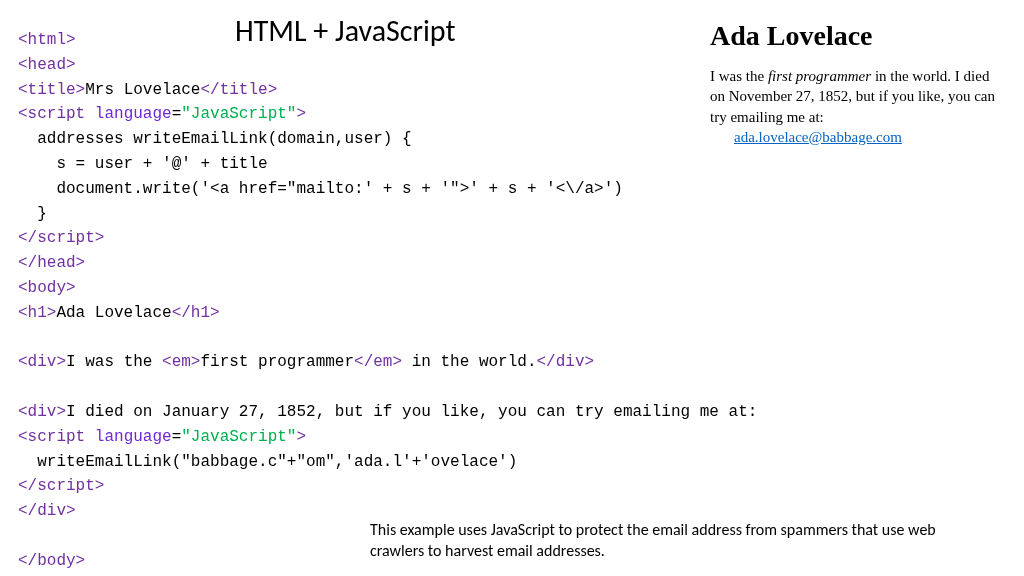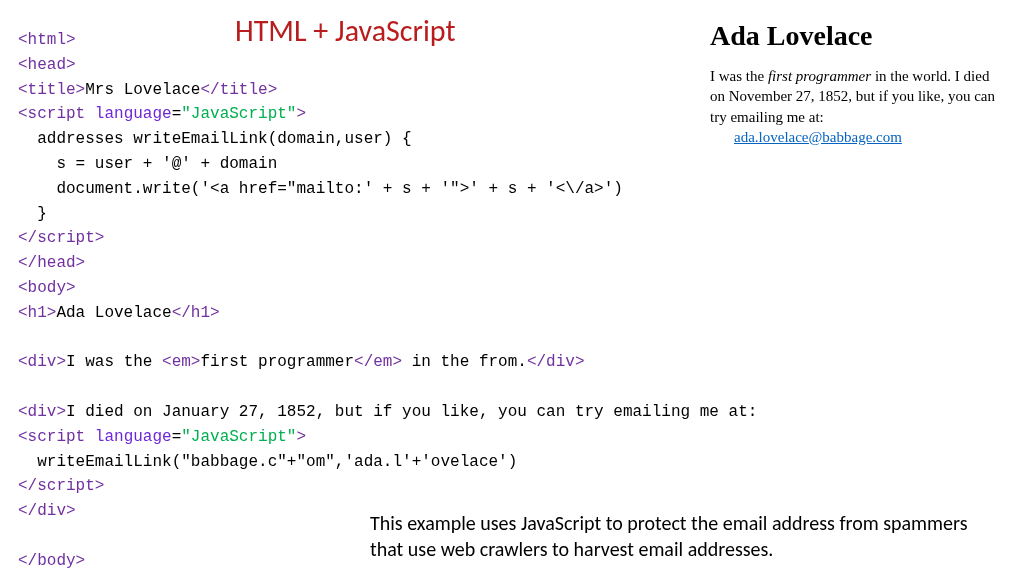--- a/index.html
+++ b/index.html
@@ -10,21 +10,21 @@
     font-family: Calibri, Arial, sans-serif;
     background: white;
     position: relative;
     overflow: hidden;
   }
   .slide-title {
     position: absolute;
     top: 12px;
     left: 235px;
     font-size: 30px;
-    color: #b91c1c;
+    color: #000000;
   }
   .code-block {
     position: absolute;
     top: 28px;
     left: 18px;
     font-family: Consolas, "Courier New", monospace;
     font-size: 16px;
     line-height: 1.55;
     white-space: pre;
     color: #000;
@@ -54,44 +54,44 @@
   .rendered a {
     color: #0563c1;
     text-decoration: underline;
     margin-left: 24px;
   }
   .footnote {
     position: absolute;
     bottom: 14px;
     left: 370px;
     width: 610px;
-    font-size: 20px;
+    font-size: 16px;
     color: #000;
     line-height: 1.3;
   }
 </style>
 </head>
 <body>
 
 <div class="slide-title">HTML + JavaScript</div>
 
 <div class="code-block"><span class="tag">&lt;html&gt;</span>
 <span class="tag">&lt;head&gt;</span>
 <span class="tag">&lt;title&gt;</span><span>Mrs Lovelace</span><span class="tag">&lt;/title&gt;</span>
 <span class="tag">&lt;script</span><span class="attr"> language</span><span>=</span><span class="str">"JavaScript"</span><span class="tag">&gt;</span>
 <span>  addresses writeEmailLink(domain,user) {</span>
-<span>    s = user + '@' + domain</span>
+<span>    s = user + '@' + title</span>
 <span>    document.write('&lt;a href="mailto:' + s + '"&gt;' + s + '&lt;\/a&gt;')</span>
 <span>  }</span>
 <span class="tag">&lt;/script</span><span class="tag">&gt;</span>
 <span class="tag">&lt;/head&gt;</span>
 <span class="tag">&lt;body&gt;</span>
 <span class="tag">&lt;h1&gt;</span><span>Ada Lovelace</span><span class="tag">&lt;/h1&gt;</span>
 <span></span>
-<span class="tag">&lt;div&gt;</span><span>I was the </span><span class="tag">&lt;em&gt;</span><span>first programmer</span><span class="tag">&lt;/em&gt;</span><span> in the from.</span><span class="tag">&lt;/div&gt;</span>
+<span class="tag">&lt;div&gt;</span><span>I was the </span><span class="tag">&lt;em&gt;</span><span>first programmer</span><span class="tag">&lt;/em&gt;</span><span> in the world.</span><span class="tag">&lt;/div&gt;</span>
 <span></span>
 <span class="tag">&lt;div&gt;</span><span>I died on January 27, 1852, but if you like, you can try emailing me at:</span>
 <span class="tag">&lt;script</span><span class="attr"> language</span><span>=</span><span class="str">"JavaScript"</span><span class="tag">&gt;</span>
 <span>  writeEmailLink("babbage.c"+"om",'ada.l'+'ovelace')</span>
 <span class="tag">&lt;/script</span><span class="tag">&gt;</span>
 <span class="tag">&lt;/div&gt;</span>
 <span></span>
 <span class="tag">&lt;/body&gt;</span>
 </div>
 

